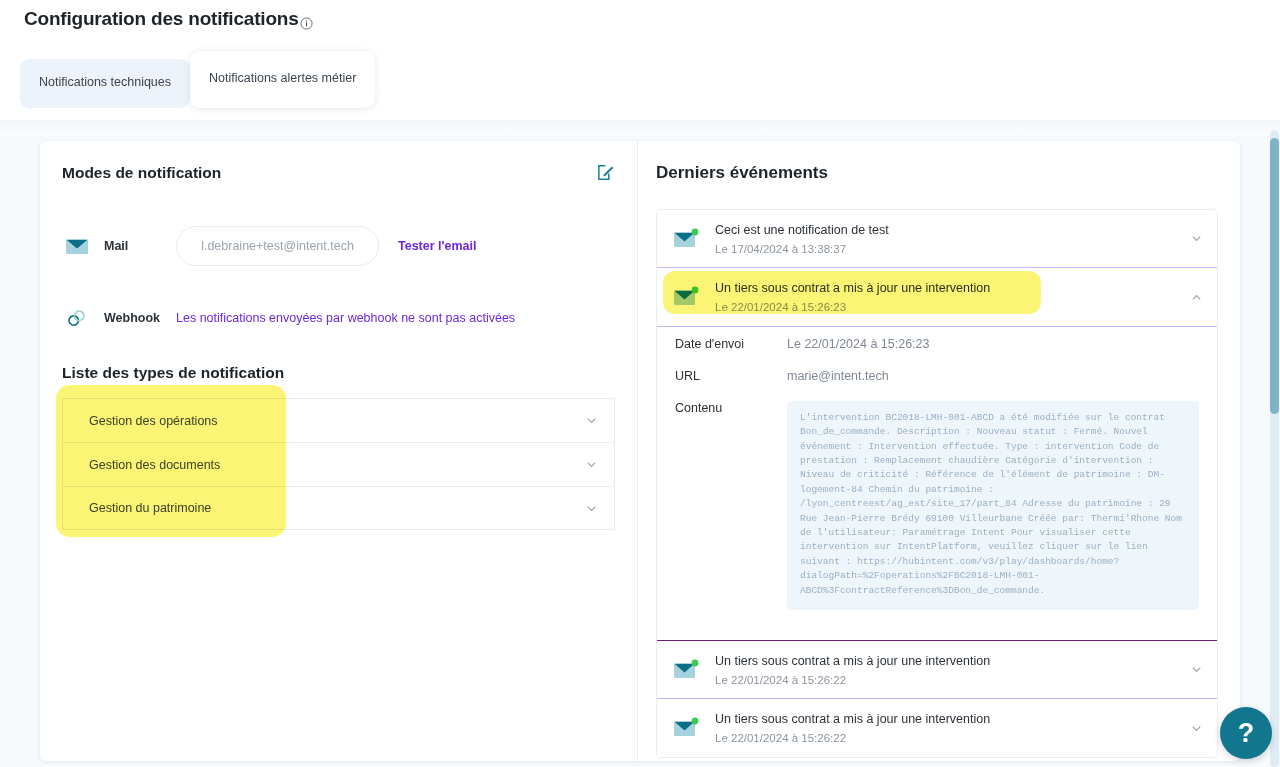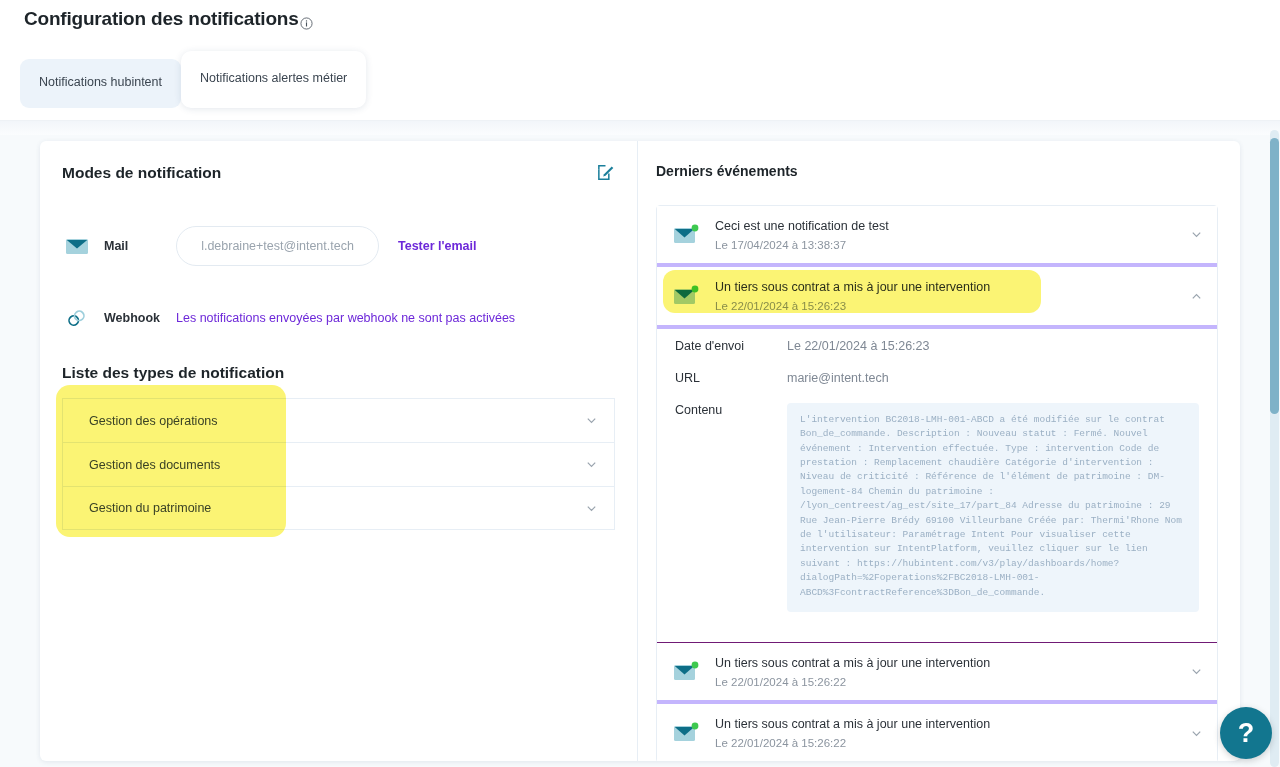--- a/index.html
+++ b/index.html
@@ -212,36 +212,36 @@
   }
 
   
   .right-panel {
     flex: 1 1 auto;
     padding: 22px 22px 0 18px;
     position: relative;
     overflow: hidden;
   }
   .events-title {
-    font-size: 14px;
+    font-size: 17px;
     font-weight: bold;
     color: #1d2429;
     margin-bottom: 26px;
   }
   .events-list {
     border: 1px solid #e7eef5;
     border-radius: 4px;
     position: relative;
     background: #ffffff;
   }
   .event-row {
     display: flex;
     align-items: center;
     padding: 10px 14px 10px 16px;
-    border-bottom: 4px solid #c4b5fd;
+    border-bottom: 1px solid #c4b5fd;
     cursor: pointer;
     position: relative;
     background: #ffffff;
   }
   .event-row.last { border-bottom: none; }
   .env-wrap {
     position: relative;
     width: 30px;
     flex: 0 0 30px;
     margin-right: 12px;
@@ -360,21 +360,21 @@
         <circle cx="7" cy="7" r="6" fill="none" stroke="#4a535d" stroke-width="0.9"></circle>
         <circle cx="7" cy="4.2" r="0.75" fill="#4a535d"></circle>
         <rect x="6.4" y="5.8" width="1.2" height="4.4" fill="#4a535d"></rect>
       </svg>
     </span>
   </div>
 </div>
 
 <div class="tab-strip">
   <div class="tab active">
-    <span>Notifications hubintent</span>
+    <span>Notifications techniques</span>
   </div>
   <div class="tab inactive">
     <span>Notifications alertes métier</span>
   </div>
 </div>
 
 <div class="page-body">
   <div class="card">
 
     <div class="left-panel">

